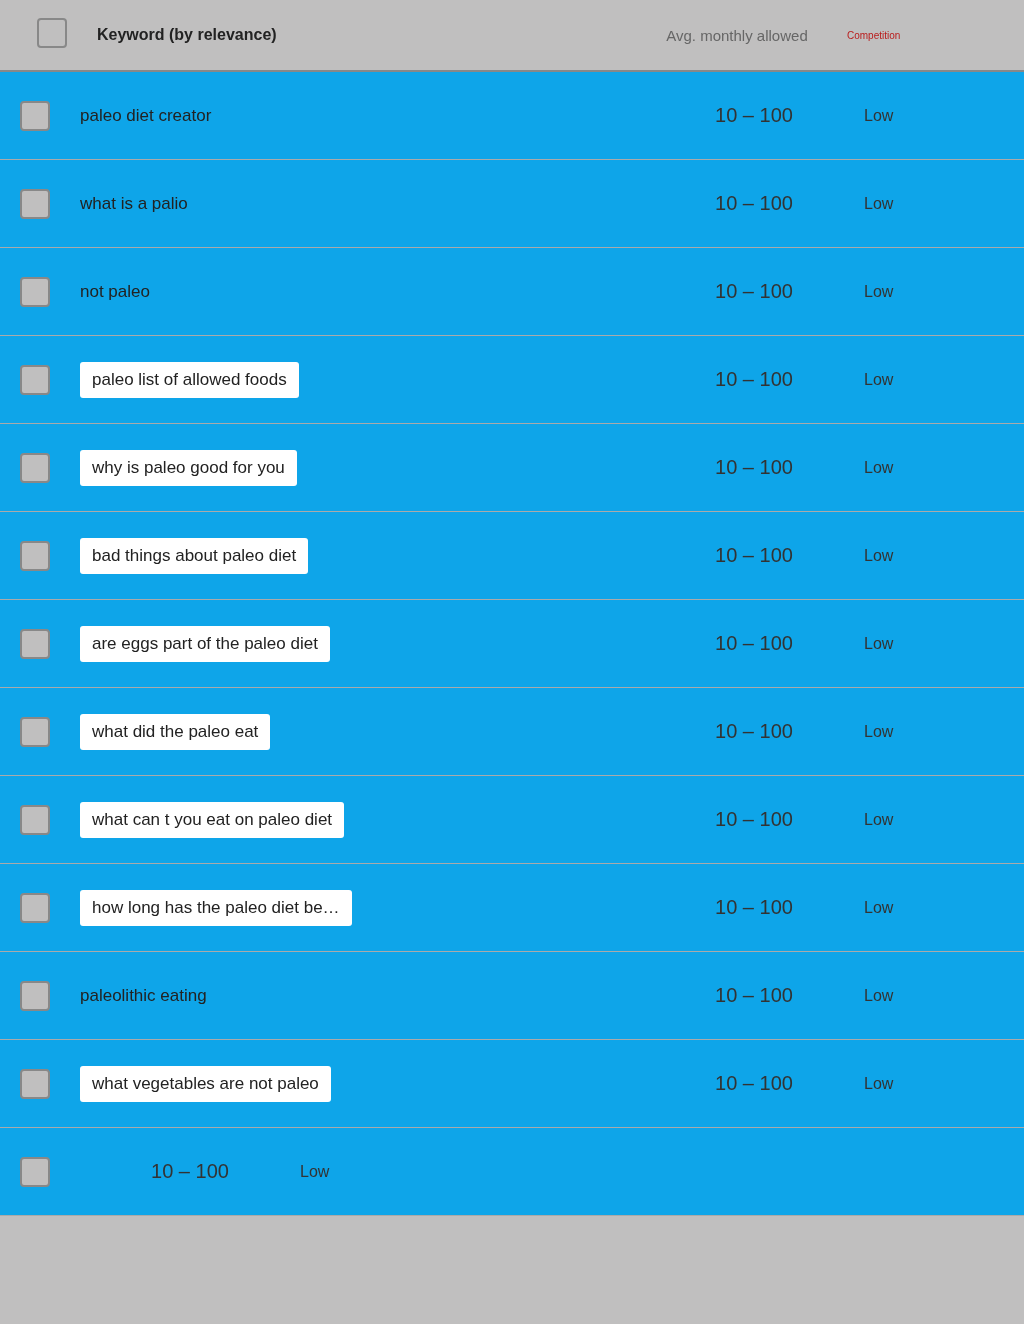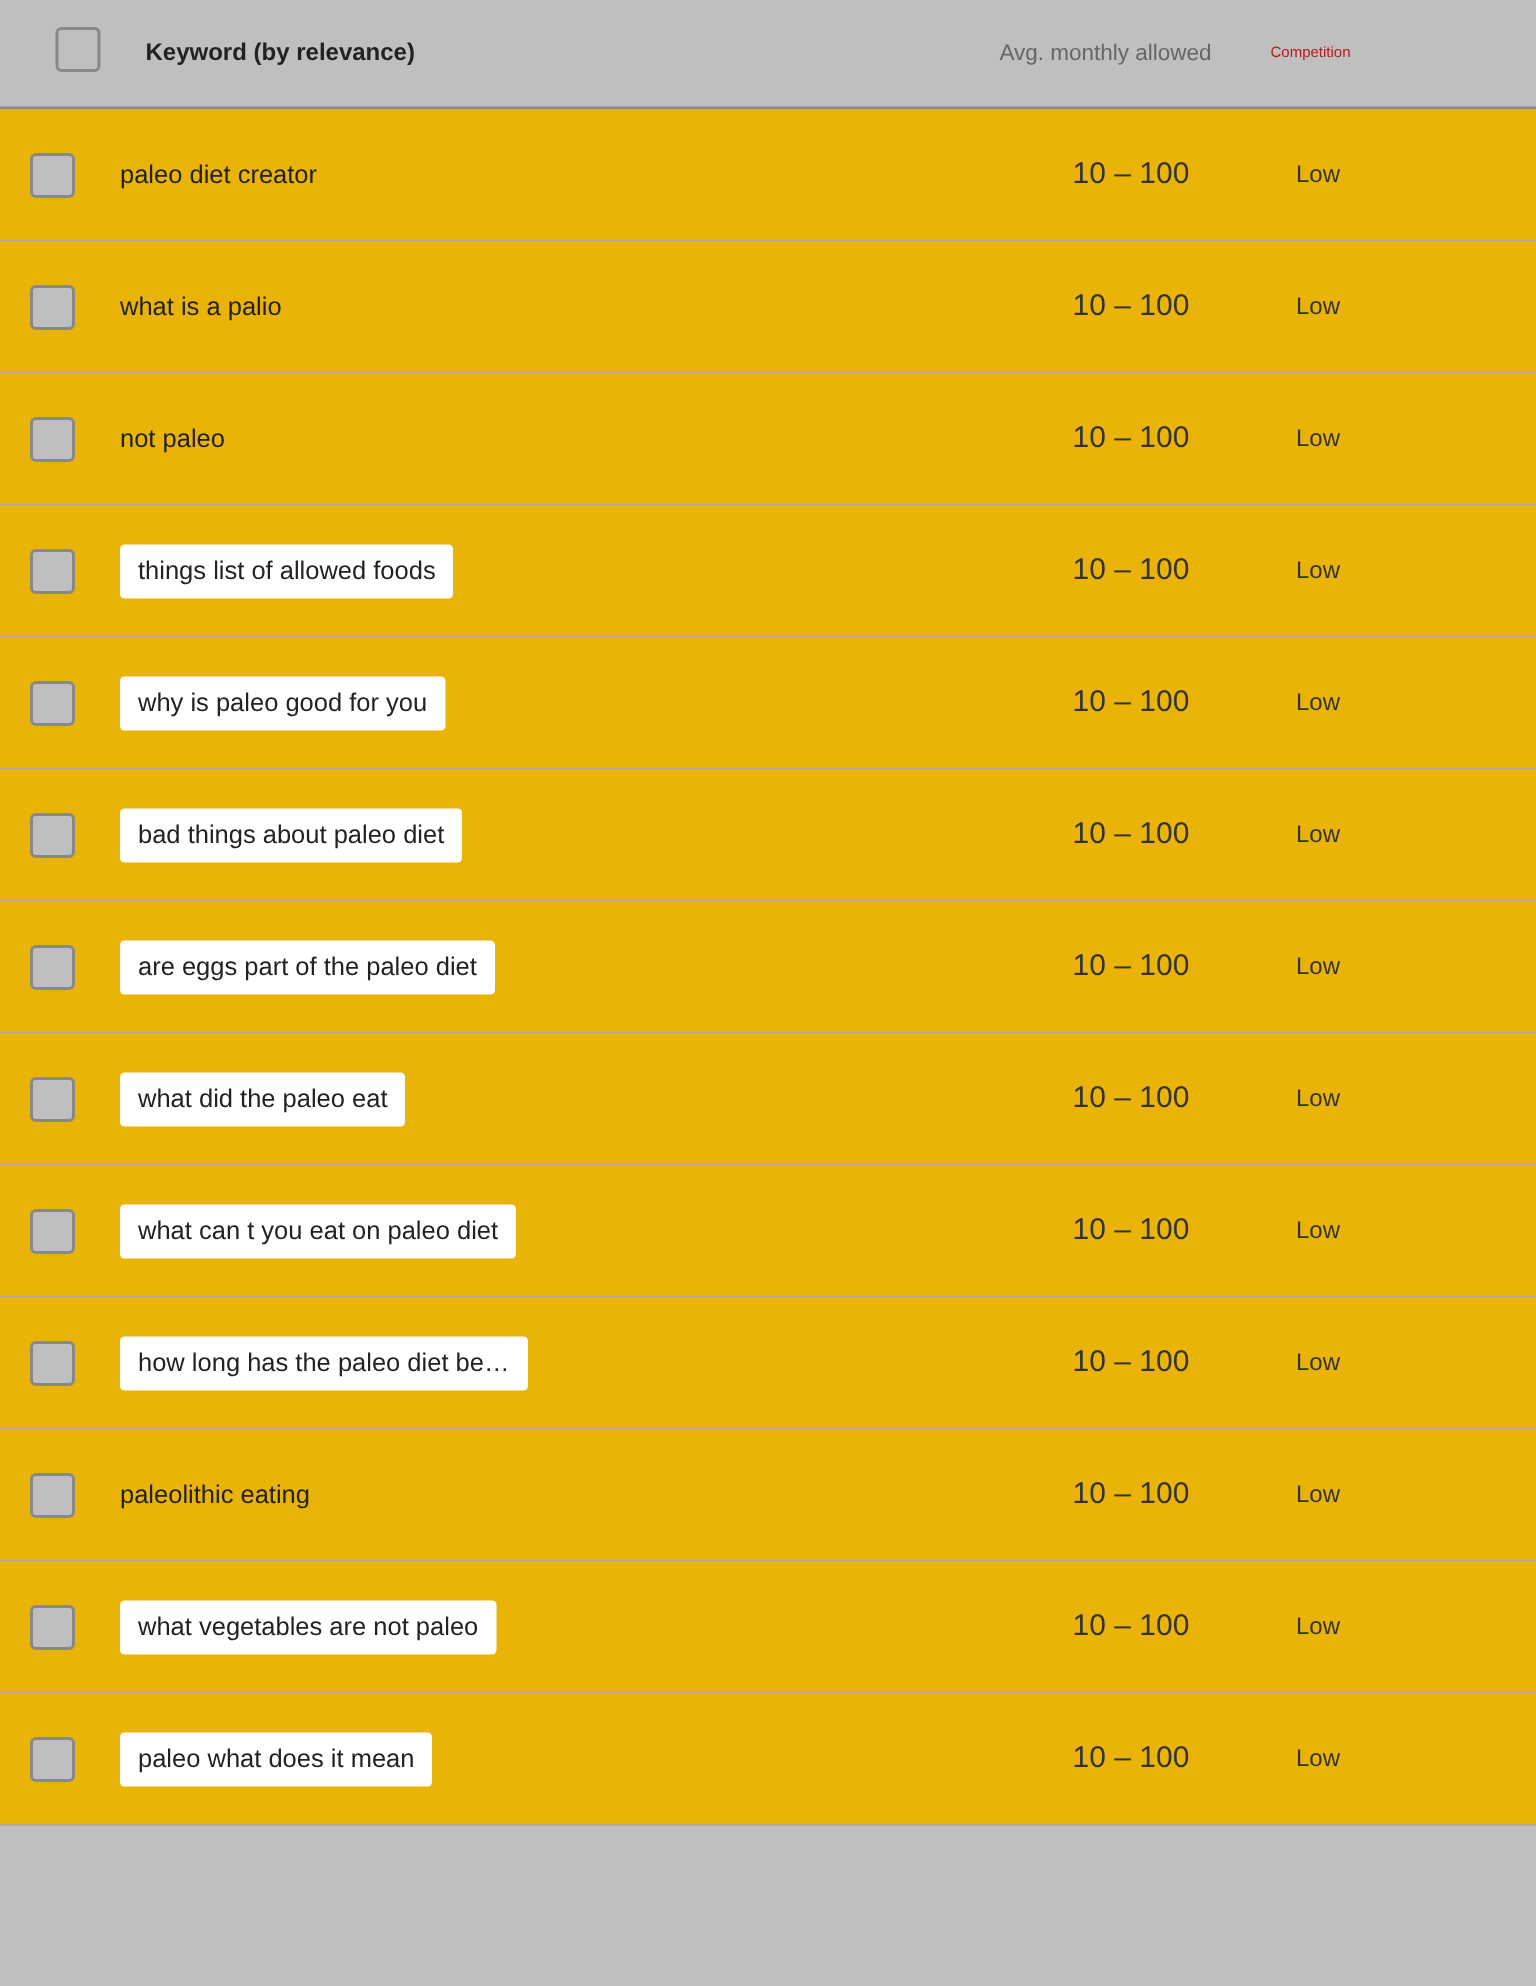--- a/index.html
+++ b/index.html
@@ -54,21 +54,21 @@
     .header-keyword-label {
       font-weight: bold;
       font-size: 16px;
       color: #222;
     }
 
     .table-row {
       display: flex;
       align-items: center;
       padding: 18px 20px;
-      background-color: #eab308;
+      background-color: #0ea5e9;
       border-bottom: 1px solid #aaa;
       min-height: 88px;
     }
 
     .row-checkbox-col {
       width: 60px;
       flex-shrink: 0;
       display: flex;
       align-items: center;
     }
@@ -177,21 +177,21 @@
       </div>
       <div class="row-competition-col">
         <span>Low</span>
       </div>
     </div>
       <div class="table-row">
       <div class="row-checkbox-col">
         <input type="checkbox" class="checkbox" style="">
       </div>
       <div class="row-keyword-col">
-        <span class="keyword-text highlighted">things list of allowed foods</span>
+        <span class="keyword-text highlighted">paleo list of allowed foods</span>
       </div>
       <div class="row-searches-col">
         <span>10 – 100</span>
       </div>
       <div class="row-competition-col">
         <span>Low</span>
       </div>
     </div>
       <div class="table-row">
       <div class="row-checkbox-col">
@@ -302,23 +302,20 @@
         <span>10 – 100</span>
       </div>
       <div class="row-competition-col">
         <span>Low</span>
       </div>
     </div>
       <div class="table-row">
       <div class="row-checkbox-col">
         <input type="checkbox" class="checkbox" style="">
       </div>
-      <div class="row-keyword-col">
-        <span class="keyword-text highlighted">paleo what does it mean</span>
-      </div>
       <div class="row-searches-col">
         <span>10 – 100</span>
       </div>
       <div class="row-competition-col">
         <span>Low</span>
       </div>
     </div>
     </div>
 </div>
 

